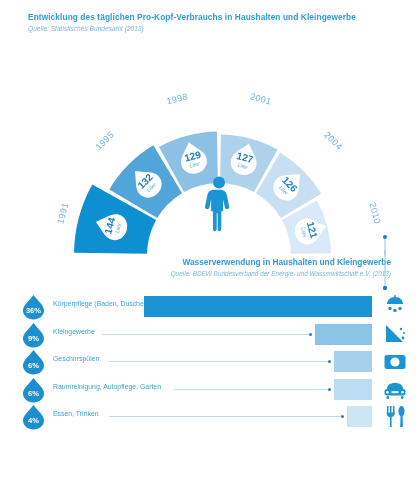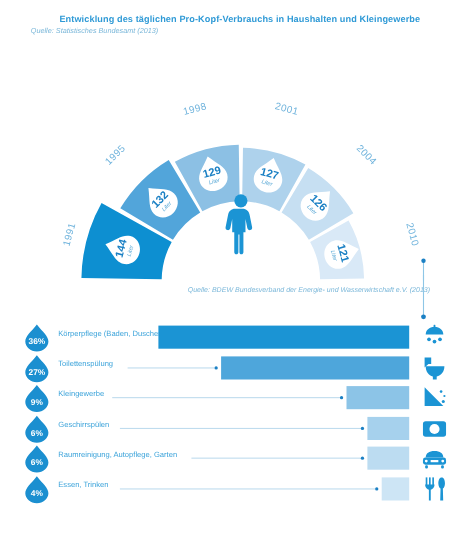--- a/index.html
+++ b/index.html
@@ -22,21 +22,20 @@
     left: 28px;
     top: 12px;
     width: 380px;
   }
   #chart-title {
     font-size: 8.3px;
     font-weight: bold;
     color: #2f9ad6;
     letter-spacing: 0.1px;
     white-space: nowrap;
-    text-align: center;
   }
   #chart-source {
     font-size: 6.6px;
     font-style: italic;
     color: #7ab7d9;
     margin-top: 3px;
     white-space: nowrap;
   }
 
   
@@ -229,20 +228,21 @@
     </g>
 
     <g>
       <line x1="385" y1="182" x2="385" y2="205" stroke="#8ec6e6" stroke-width="1"></line>
       <circle cx="385" cy="182" r="2" fill="#1b80c4"></circle>
     </g>
   </svg>
 </div>
 
 <div id="bars-head">
+  <div id="bars-title">Wasserverwendung in Haushalten und Kleingewerbe</div>
   <div id="bars-source">Quelle: BDEW Bundesverband der Energie- und Wasserwirtschaft e.V. (2013)</div>
 </div>
 
 <svg style="position:absolute;left:378px;top:250px;" width="14" height="45">
   <line x1="7" y1="0" x2="7" y2="38" stroke="#8ec6e6" stroke-width="1"></line>
   <circle cx="7" cy="38" r="2.2" fill="#1b80c4"></circle>
 </svg>
 
 <div id="bars">
     <div class="bar-row">
@@ -254,38 +254,20 @@
       </div>
       <div class="bar-label">Körperpflege (Baden, Duschen)</div>
       <div class="bar" style="left: 144px; width: 228px; background: rgb(27, 148, 212);"></div>
       <div class="bar-icon">
         <svg width="24" height="23" viewBox="0 0 24 23" fill="#1b94d4">
           <path d="M12 2 C7 2 4 5.5 4 9 L20 9 C20 5.5 17 2 12 2 Z"></path>
           <rect x="11.2" y="0" width="1.6" height="3" rx="0.8"></rect>
           <circle cx="7" cy="13.5" r="1.7"></circle>
           <circle cx="12" cy="15.5" r="1.7"></circle>
           <circle cx="17" cy="13.5" r="1.7"></circle>
-        </svg>
-      </div>
-    </div>
-    <div class="bar-row">
-      <div class="pct-badge">
-        <svg width="27" height="27" viewBox="0 0 27 27">
-          <path d="M13.5 1 C19 8 24 11.5 24 16.5 C24 21.5 19.3 25.5 13.5 25.5 C7.7 25.5 3 21.5 3 16.5 C3 11.5 8 8 13.5 1 Z" fill="#1b8fd0"></path>
-          <text class="pct-text" x="13.5" y="19" text-anchor="middle">27%</text>
-        </svg>
-      </div>
-      <div class="bar-label">Toilettenspülung</div>
-      <div class="leader" style="left: 115.72px; width: 79.28px;"></div>
-      <div class="leader-dot" style="left: 195px;"></div>
-      <div class="bar" style="left: 201px; width: 171px; background: rgb(78, 166, 219);"></div>
-      <div class="bar-icon">
-        <svg width="24" height="23" viewBox="0 0 24 23" fill="#1b94d4">
-          <path d="M3 2 L9 2 L9 8 L6.5 8 L3 11 Z"></path>
-          <path d="M4 10 L21 10 C21 15 18 18.5 14 19.2 L14 22 L10.5 22 L10.5 19.2 C6.8 18.5 4 15 4 10 Z"></path>
         </svg>
       </div>
     </div>
     <div class="bar-row">
       <div class="pct-badge">
         <svg width="27" height="27" viewBox="0 0 27 27">
           <path d="M13.5 1 C19 8 24 11.5 24 16.5 C24 21.5 19.3 25.5 13.5 25.5 C7.7 25.5 3 21.5 3 16.5 C3 11.5 8 8 13.5 1 Z" fill="#1b8fd0"></path>
           <text class="pct-text" x="13.5" y="19" text-anchor="middle">9%</text>
         </svg>
       </div>

